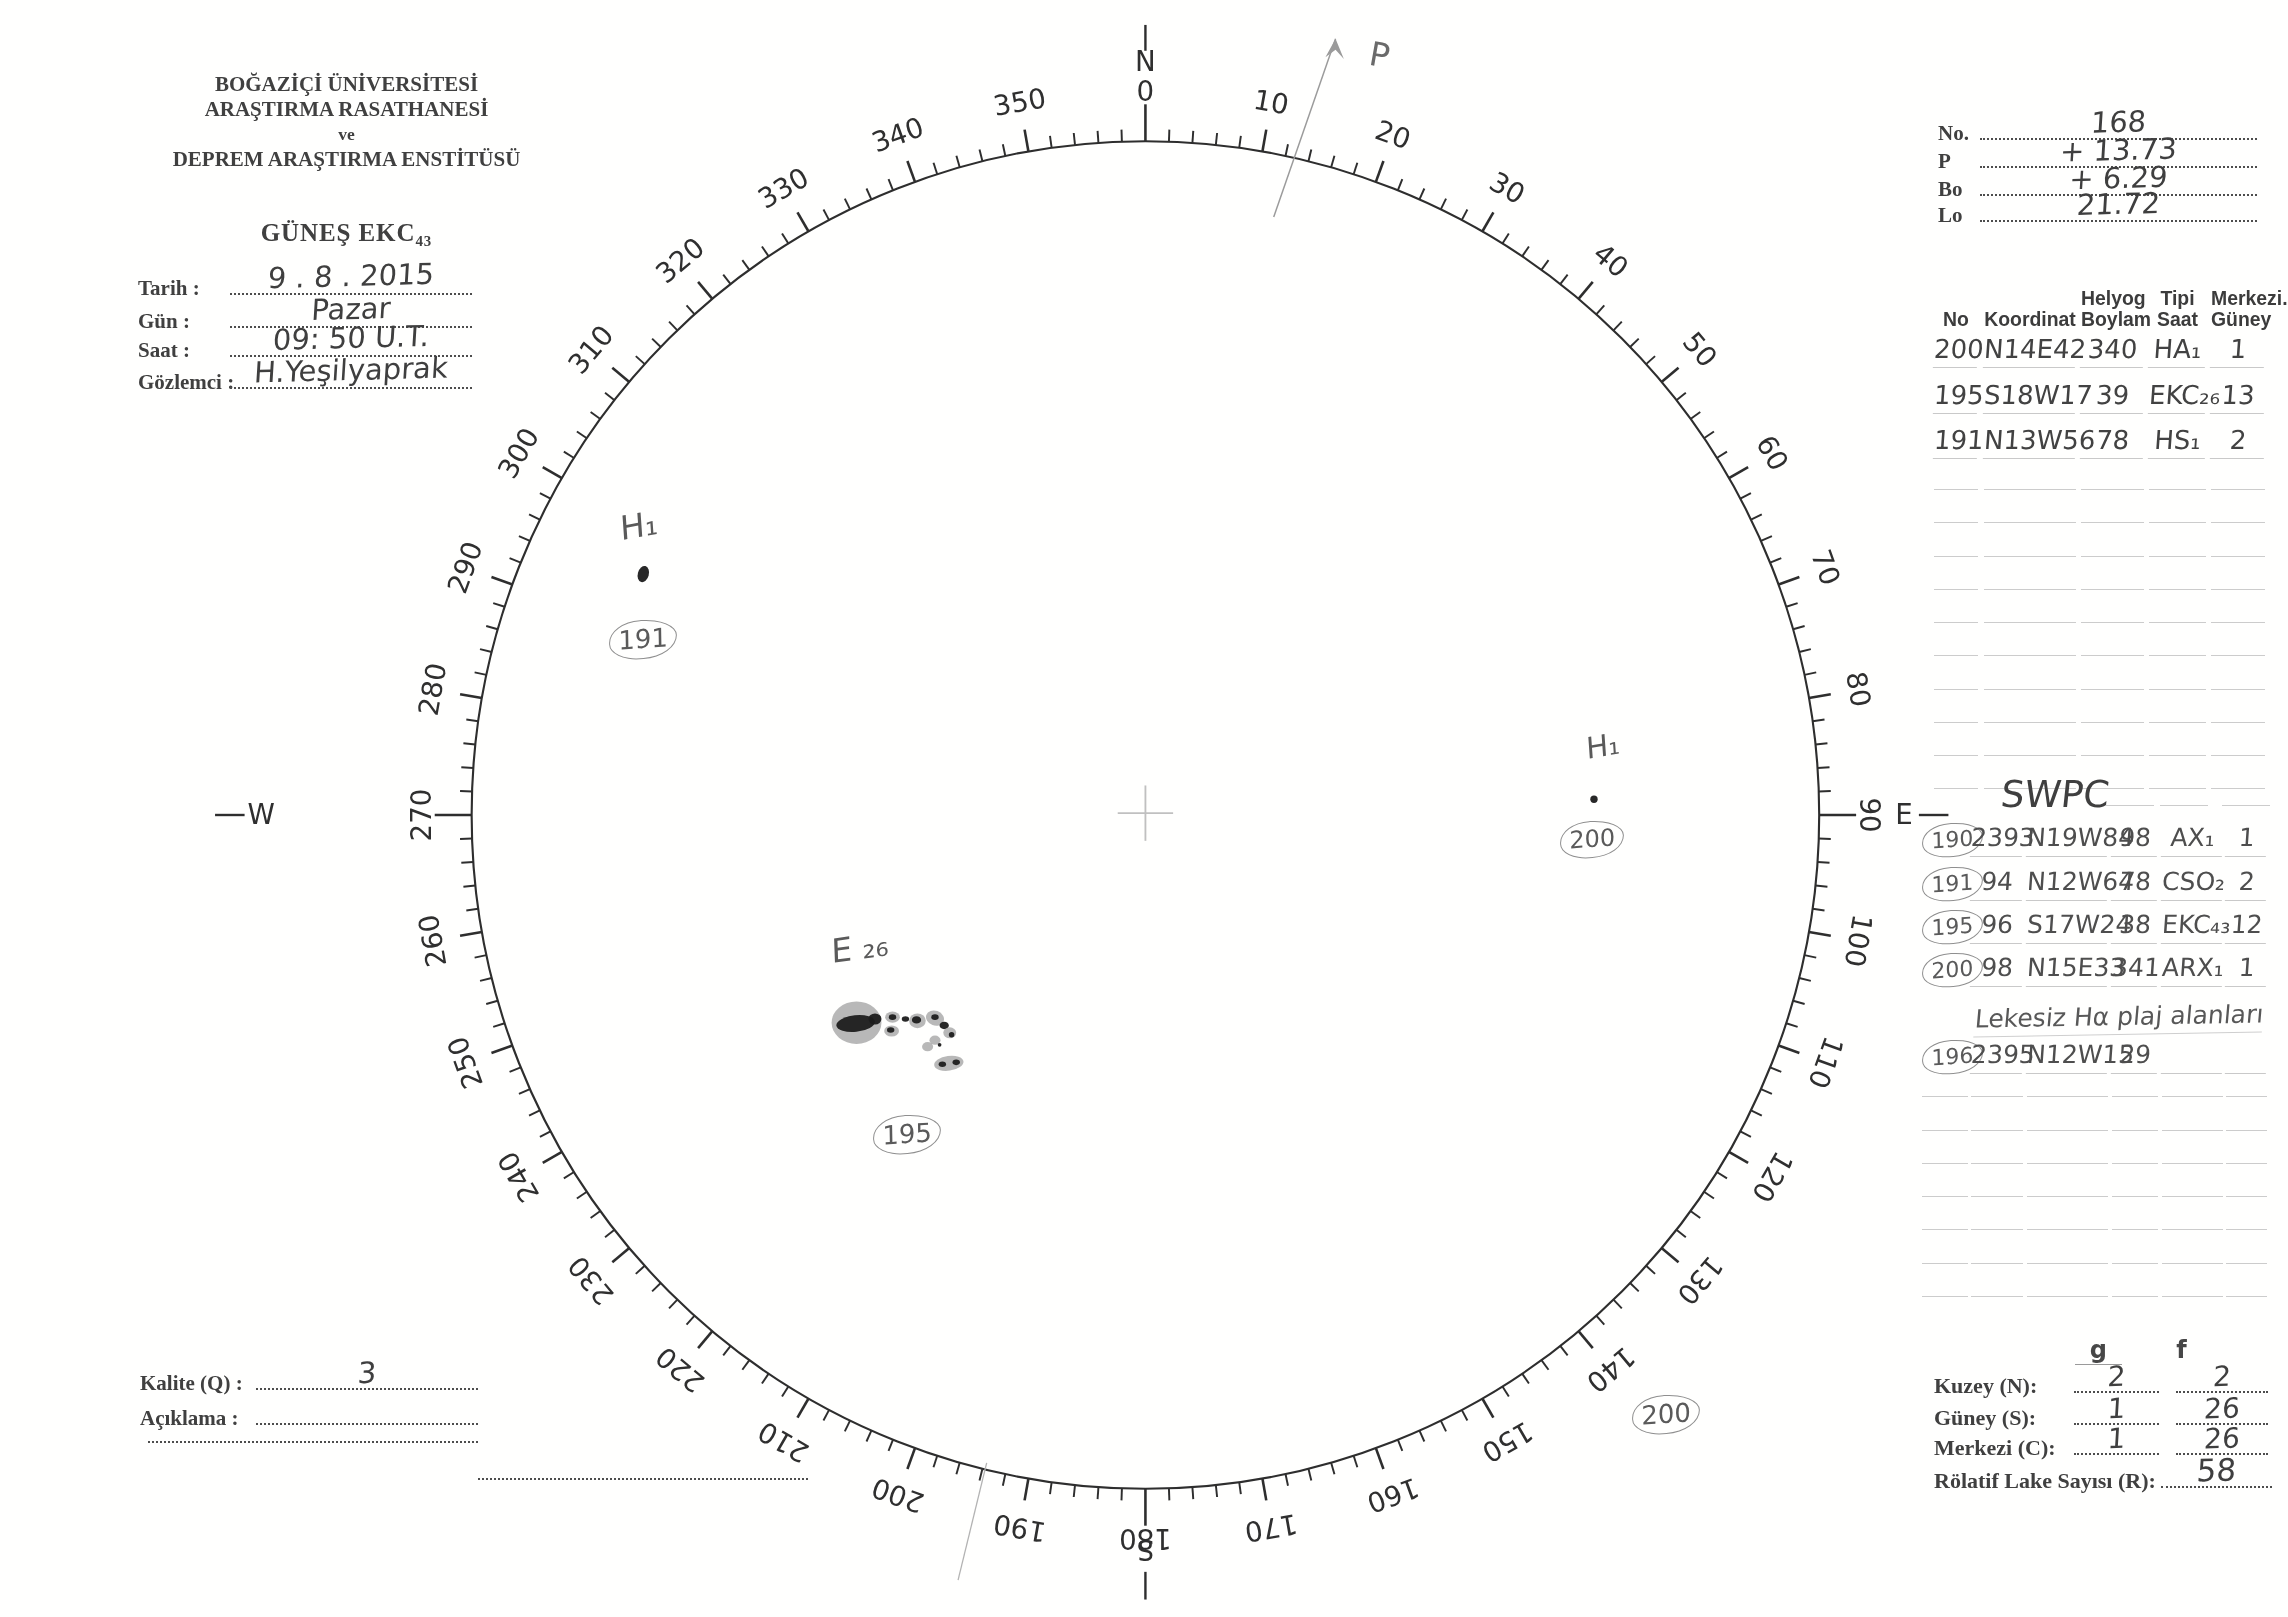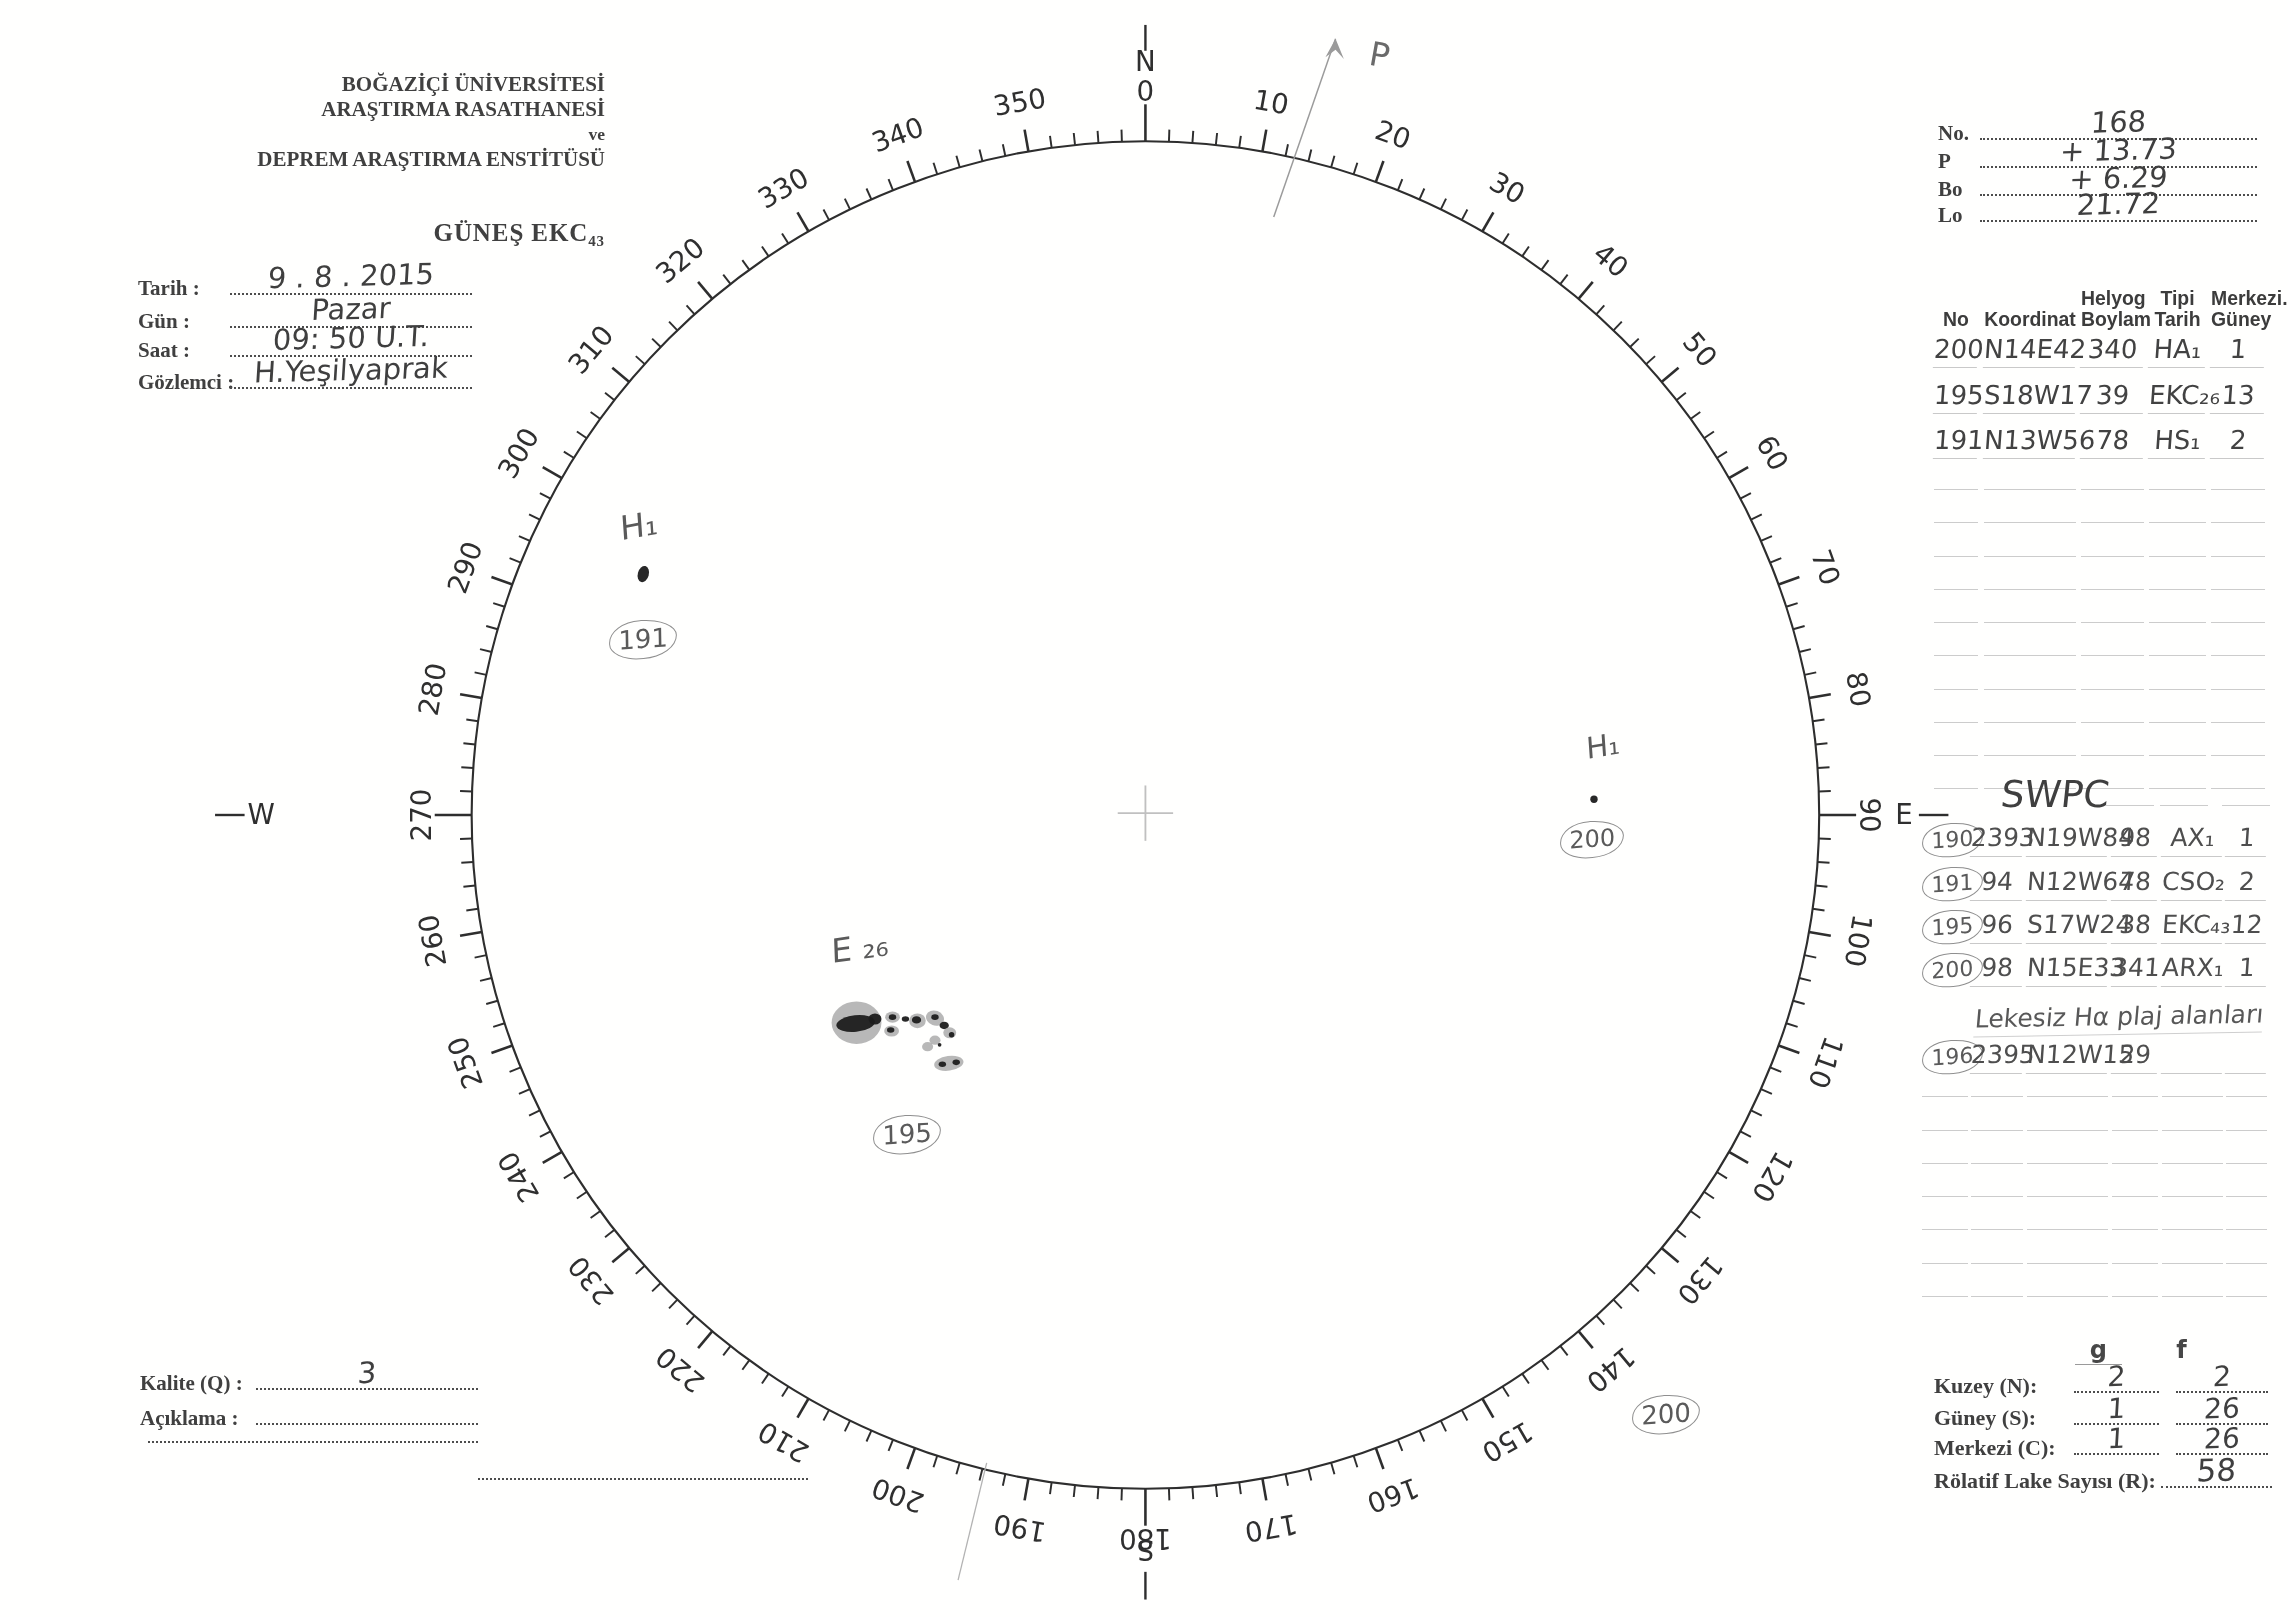--- a/index.html
+++ b/index.html
@@ -1,19 +1,19 @@
 <!DOCTYPE html>
 <html style="font-size:14.8px"><head>
 <meta charset="utf-8">
 <style>
   html,body{margin:0;padding:0;background:#ffffff;}
   .page{position:relative;width:2289px;height:1618px;background:#fffffe;overflow:hidden;
         font-family:"Liberation Serif",serif;color:#3a3a3a;}
   .abs{position:absolute;}
-  .inst{width:517px;left:88px;top:72px;text-align:right;font-weight:bold;font-size:21px;line-height:25px;color:#404040;}
+  .inst{width:517px;left:88px;top:72px;text-align:center;font-weight:bold;font-size:21px;line-height:25px;color:#404040;}
   .inst .ve{font-size:17.5px;}
   .inst .title{margin-top:48px;font-size:25px;letter-spacing:0.9px;}
   .fieldrow{position:absolute;white-space:nowrap;}
   .flabel{font-weight:bold;font-size:21px;color:#404040;}
   .dotline{display:inline-block;border-bottom:2.8px dotted #4d4d4d;position:relative;vertical-align:baseline;}
   .hand{font-family:"DejaVu Sans",sans-serif;color:#474747;}
   .hw-val{position:absolute;bottom:-1.8px;width:100%;text-align:center;font-family:"DejaVu Sans",sans-serif;
           color:#3f3f3f;transform:skewX(-5deg) rotate(-1.5deg);white-space:nowrap;}
   .gt-head{font-family:"Liberation Sans",sans-serif;font-weight:bold;font-size:19.4px;line-height:21px;
            color:#3c3c3c;text-align:center;}
@@ -321,18 +321,18 @@
   <div id="annotations"></div>
 <div class="fieldrow" style="left: 138px; top: 269px;"><div class="flabel" style="display: inline-block; width: 92px;">Tarih :</div><div class="dotline" style="width: 242px; height: 24px;"><div class="hw-val" style="font-size: 29px; bottom: 0px;">9 . 8 . 2015</div></div></div><div class="fieldrow" style="left: 138px; top: 302px;"><div class="flabel" style="display: inline-block; width: 92px;">Gün :</div><div class="dotline" style="width: 242px; height: 24px;"><div class="hw-val" style="font-size: 29px; bottom: 0px;">Pazar</div></div></div><div class="fieldrow" style="left: 138px; top: 331px;"><div class="flabel" style="display: inline-block; width: 92px;">Saat :</div><div class="dotline" style="width: 242px; height: 24px;"><div class="hw-val" style="font-size: 29px; bottom: 0px;">09: 50  U.T.</div></div></div><div class="fieldrow" style="left: 138px; top: 363px;"><div class="flabel" style="display: inline-block; width: 92px;">Gözlemci :</div><div class="dotline" style="width: 242px; height: 24px;"><div class="hw-val" style="font-size: 29px; bottom: 0px;">H.Yeşilyaprak</div></div></div><div class="fieldrow" style="left: 1938px; top: 116px;"><div class="flabel" style="display: inline-block; width: 42px;">No.</div><div class="dotline" style="width: 277px; height: 22px;"><div class="hw-val" style="font-size: 29px; bottom: -0.9px;">168</div></div></div><div class="fieldrow" style="left: 1938px; top: 144px;"><div class="flabel" style="display: inline-block; width: 42px;">P</div><div class="dotline" style="width: 277px; height: 22px;"><div class="hw-val" style="font-size: 29px; bottom: -0.9px;">+ 13.73</div></div></div><div class="fieldrow" style="left: 1938px; top: 172px;"><div class="flabel" style="display: inline-block; width: 42px;">Bo</div><div class="dotline" style="width: 277px; height: 22px;"><div class="hw-val" style="font-size: 29px; bottom: -0.9px;">+ 6.29</div></div></div><div class="fieldrow" style="left: 1938px; top: 198px;"><div class="flabel" style="display: inline-block; width: 42px;">Lo</div><div class="dotline" style="width: 277px; height: 22px;"><div class="hw-val" style="font-size: 29px; bottom: -0.9px;">21.72</div></div></div><div class="abs gt-head" style="left: 1934px; top: 309px; width: 44px;">
       <div>No</div>
     </div><div class="abs gt-head" style="left: 1984px; top: 309px; width: 92px;">
       <div>Koordinat</div>
     </div><div class="abs gt-head" style="left: 2081px; top: 288px; width: 63px;">
       <div>Helyog</div>
       <div>Boylam</div>
     </div><div class="abs gt-head" style="left: 2149px; top: 288px; width: 57px;">
       <div>Tipi</div>
-      <div>Tarih</div>
+      <div>Saat</div>
     </div><div class="abs gt-head" style="left: 2211px; top: 288px; width: 54px;">
       <div>Merkezi.</div>
       <div>Güney</div>
     </div><div class="cell" style="left: 1934px; top: 334px; width: 44px; height: 33px; font-size: 26px;">200</div><div class="cell" style="left: 1984px; top: 334px; width: 92px; height: 33px; font-size: 26px;">N14E42</div><div class="cell" style="left: 2081px; top: 334px; width: 63px; height: 33px; font-size: 26px;">340</div><div class="cell" style="left: 2149px; top: 334px; width: 57px; height: 33px; font-size: 26px;">HA₁</div><div class="cell" style="left: 2211px; top: 334px; width: 54px; height: 33px; font-size: 26px;">1</div><div class="cell" style="left: 1934px; top: 380px; width: 44px; height: 33px; font-size: 26px;">195</div><div class="cell" style="left: 1984px; top: 380px; width: 92px; height: 33px; font-size: 26px;">S18W17</div><div class="cell" style="left: 2081px; top: 380px; width: 63px; height: 33px; font-size: 26px;">39</div><div class="cell" style="left: 2149px; top: 380px; width: 57px; height: 33px; font-size: 26px;">EKC₂₆</div><div class="cell" style="left: 2211px; top: 380px; width: 54px; height: 33px; font-size: 26px;">13</div><div class="cell" style="left: 1934px; top: 425px; width: 44px; height: 33px; font-size: 26px;">191</div><div class="cell" style="left: 1984px; top: 425px; width: 92px; height: 33px; font-size: 26px;">N13W56</div><div class="cell" style="left: 2081px; top: 425px; width: 63px; height: 33px; font-size: 26px;">78</div><div class="cell" style="left: 2149px; top: 425px; width: 57px; height: 33px; font-size: 26px;">HS₁</div><div class="cell" style="left: 2211px; top: 425px; width: 54px; height: 33px; font-size: 26px;">2</div><div class="blankline" style="left: 1934px; top: 489px; width: 44px;"></div><div class="blankline" style="left: 1984px; top: 489px; width: 92px;"></div><div class="blankline" style="left: 2081px; top: 489px; width: 63px;"></div><div class="blankline" style="left: 2149px; top: 489px; width: 57px;"></div><div class="blankline" style="left: 2211px; top: 489px; width: 54px;"></div><div class="blankline" style="left: 1934px; top: 522px; width: 44px;"></div><div class="blankline" style="left: 1984px; top: 522px; width: 92px;"></div><div class="blankline" style="left: 2081px; top: 522px; width: 63px;"></div><div class="blankline" style="left: 2149px; top: 522px; width: 57px;"></div><div class="blankline" style="left: 2211px; top: 522px; width: 54px;"></div><div class="blankline" style="left: 1934px; top: 556px; width: 44px;"></div><div class="blankline" style="left: 1984px; top: 556px; width: 92px;"></div><div class="blankline" style="left: 2081px; top: 556px; width: 63px;"></div><div class="blankline" style="left: 2149px; top: 556px; width: 57px;"></div><div class="blankline" style="left: 2211px; top: 556px; width: 54px;"></div><div class="blankline" style="left: 1934px; top: 589px; width: 44px;"></div><div class="blankline" style="left: 1984px; top: 589px; width: 92px;"></div><div class="blankline" style="left: 2081px; top: 589px; width: 63px;"></div><div class="blankline" style="left: 2149px; top: 589px; width: 57px;"></div><div class="blankline" style="left: 2211px; top: 589px; width: 54px;"></div><div class="blankline" style="left: 1934px; top: 622px; width: 44px;"></div><div class="blankline" style="left: 1984px; top: 622px; width: 92px;"></div><div class="blankline" style="left: 2081px; top: 622px; width: 63px;"></div><div class="blankline" style="left: 2149px; top: 622px; width: 57px;"></div><div class="blankline" style="left: 2211px; top: 622px; width: 54px;"></div><div class="blankline" style="left: 1934px; top: 655px; width: 44px;"></div><div class="blankline" style="left: 1984px; top: 655px; width: 92px;"></div><div class="blankline" style="left: 2081px; top: 655px; width: 63px;"></div><div class="blankline" style="left: 2149px; top: 655px; width: 57px;"></div><div class="blankline" style="left: 2211px; top: 655px; width: 54px;"></div><div class="blankline" style="left: 1934px; top: 689px; width: 44px;"></div><div class="blankline" style="left: 1984px; top: 689px; width: 92px;"></div><div class="blankline" style="left: 2081px; top: 689px; width: 63px;"></div><div class="blankline" style="left: 2149px; top: 689px; width: 57px;"></div><div class="blankline" style="left: 2211px; top: 689px; width: 54px;"></div><div class="blankline" style="left: 1934px; top: 722px; width: 44px;"></div><div class="blankline" style="left: 1984px; top: 722px; width: 92px;"></div><div class="blankline" style="left: 2081px; top: 722px; width: 63px;"></div><div class="blankline" style="left: 2149px; top: 722px; width: 57px;"></div><div class="blankline" style="left: 2211px; top: 722px; width: 54px;"></div><div class="blankline" style="left: 1934px; top: 755px; width: 44px;"></div><div class="blankline" style="left: 1984px; top: 755px; width: 92px;"></div><div class="blankline" style="left: 2081px; top: 755px; width: 63px;"></div><div class="blankline" style="left: 2149px; top: 755px; width: 57px;"></div><div class="blankline" style="left: 2211px; top: 755px; width: 54px;"></div><div class="blankline" style="left: 1934px; top: 788px; width: 44px;"></div><div class="blankline" style="left: 1984px; top: 788px; width: 92px;"></div><div class="blankline" style="left: 2081px; top: 788px; width: 63px;"></div><div class="blankline" style="left: 2149px; top: 788px; width: 57px;"></div><div class="blankline" style="left: 2211px; top: 788px; width: 54px;"></div><div class="abs hand" style="left: 2001px; top: 773px; font-size: 37px; color: rgb(63, 63, 63); transform: skewX(-6deg);">SWPC</div><div class="blankline" style="left: 2106px; top: 805px; width: 48px;"></div><div class="blankline" style="left: 2160px; top: 805px; width: 48px;"></div><div class="blankline" style="left: 2222px; top: 805px; width: 48px;"></div><div class="abs" style="left: 1922px; top: 823px; font-size: 22px;"><div class="circled" style="font-size: 22px;">190</div></div><div class="cell" style="left: 1971px; top: 823px; width: 52px; height: 33px; font-size: 25px; color: rgb(78, 78, 78);">2393</div><div class="cell" style="left: 2027px; top: 823px; width: 81px; height: 33px; font-size: 25px; color: rgb(78, 78, 78);">N19W84</div><div class="cell" style="left: 2112px; top: 823px; width: 46px; height: 33px; font-size: 25px; color: rgb(78, 78, 78);">98</div><div class="cell" style="left: 2162px; top: 823px; width: 61px; height: 33px; font-size: 25px; color: rgb(78, 78, 78);">AX₁</div><div class="cell" style="left: 2226px; top: 823px; width: 41px; height: 33px; font-size: 25px; color: rgb(78, 78, 78);">1</div><div class="abs" style="left: 1922px; top: 867px; font-size: 22px;"><div class="circled" style="font-size: 22px;">191</div></div><div class="cell" style="left: 1971px; top: 867px; width: 52px; height: 33px; font-size: 25px; color: rgb(78, 78, 78);">94</div><div class="cell" style="left: 2027px; top: 867px; width: 81px; height: 33px; font-size: 25px; color: rgb(78, 78, 78);">N12W64</div><div class="cell" style="left: 2112px; top: 867px; width: 46px; height: 33px; font-size: 25px; color: rgb(78, 78, 78);">78</div><div class="cell" style="left: 2162px; top: 867px; width: 61px; height: 33px; font-size: 25px; color: rgb(78, 78, 78);">CSO₂</div><div class="cell" style="left: 2226px; top: 867px; width: 41px; height: 33px; font-size: 25px; color: rgb(78, 78, 78);">2</div><div class="abs" style="left: 1922px; top: 910px; font-size: 22px;"><div class="circled" style="font-size: 22px;">195</div></div><div class="cell" style="left: 1971px; top: 910px; width: 52px; height: 33px; font-size: 25px; color: rgb(78, 78, 78);">96</div><div class="cell" style="left: 2027px; top: 910px; width: 81px; height: 33px; font-size: 25px; color: rgb(78, 78, 78);">S17W24</div><div class="cell" style="left: 2112px; top: 910px; width: 46px; height: 33px; font-size: 25px; color: rgb(78, 78, 78);">38</div><div class="cell" style="left: 2162px; top: 910px; width: 61px; height: 33px; font-size: 25px; color: rgb(78, 78, 78);">EKC₄₃</div><div class="cell" style="left: 2226px; top: 910px; width: 41px; height: 33px; font-size: 25px; color: rgb(78, 78, 78);">12</div><div class="abs" style="left: 1922px; top: 953px; font-size: 22px;"><div class="circled" style="font-size: 22px;">200</div></div><div class="cell" style="left: 1971px; top: 953px; width: 52px; height: 33px; font-size: 25px; color: rgb(78, 78, 78);">98</div><div class="cell" style="left: 2027px; top: 953px; width: 81px; height: 33px; font-size: 25px; color: rgb(78, 78, 78);">N15E33</div><div class="cell" style="left: 2112px; top: 953px; width: 46px; height: 33px; font-size: 25px; color: rgb(78, 78, 78);">341</div><div class="cell" style="left: 2162px; top: 953px; width: 61px; height: 33px; font-size: 25px; color: rgb(78, 78, 78);">ARX₁</div><div class="cell" style="left: 2226px; top: 953px; width: 41px; height: 33px; font-size: 25px; color: rgb(78, 78, 78);">1</div><div class="abs hand" style="left: 1975px; top: 1002px; font-size: 25px; transform: skewX(-6deg) rotate(-1deg); color: rgb(88, 88, 88); border-bottom: 1.8px solid rgb(207, 207, 207); padding-bottom: 2.8px;">Lekesiz Hα plaj alanları</div><div class="abs" style="left: 1922px; top: 1040px; font-size: 22px;"><div class="circled" style="font-size: 22px;">196</div></div><div class="cell" style="left: 1971px; top: 1040px; width: 52px; height: 33px; font-size: 25px; color: rgb(78, 78, 78);">2395</div><div class="cell" style="left: 2027px; top: 1040px; width: 81px; height: 33px; font-size: 25px; color: rgb(78, 78, 78);">N12W15</div><div class="cell" style="left: 2112px; top: 1040px; width: 46px; height: 33px; font-size: 25px; color: rgb(78, 78, 78);">29</div><div class="cell" style="left: 2162px; top: 1040px; width: 61px; height: 33px; font-size: 25px; color: rgb(78, 78, 78);"></div><div class="cell" style="left: 2226px; top: 1040px; width: 41px; height: 33px; font-size: 25px; color: rgb(78, 78, 78);"></div><div class="blankline" style="left: 1922px; top: 1096px; width: 46px;"></div><div class="blankline" style="left: 1971px; top: 1096px; width: 52px;"></div><div class="blankline" style="left: 2027px; top: 1096px; width: 81px;"></div><div class="blankline" style="left: 2112px; top: 1096px; width: 46px;"></div><div class="blankline" style="left: 2162px; top: 1096px; width: 61px;"></div><div class="blankline" style="left: 2226px; top: 1096px; width: 41px;"></div><div class="blankline" style="left: 1922px; top: 1130px; width: 46px;"></div><div class="blankline" style="left: 1971px; top: 1130px; width: 52px;"></div><div class="blankline" style="left: 2027px; top: 1130px; width: 81px;"></div><div class="blankline" style="left: 2112px; top: 1130px; width: 46px;"></div><div class="blankline" style="left: 2162px; top: 1130px; width: 61px;"></div><div class="blankline" style="left: 2226px; top: 1130px; width: 41px;"></div><div class="blankline" style="left: 1922px; top: 1163px; width: 46px;"></div><div class="blankline" style="left: 1971px; top: 1163px; width: 52px;"></div><div class="blankline" style="left: 2027px; top: 1163px; width: 81px;"></div><div class="blankline" style="left: 2112px; top: 1163px; width: 46px;"></div><div class="blankline" style="left: 2162px; top: 1163px; width: 61px;"></div><div class="blankline" style="left: 2226px; top: 1163px; width: 41px;"></div><div class="blankline" style="left: 1922px; top: 1196px; width: 46px;"></div><div class="blankline" style="left: 1971px; top: 1196px; width: 52px;"></div><div class="blankline" style="left: 2027px; top: 1196px; width: 81px;"></div><div class="blankline" style="left: 2112px; top: 1196px; width: 46px;"></div><div class="blankline" style="left: 2162px; top: 1196px; width: 61px;"></div><div class="blankline" style="left: 2226px; top: 1196px; width: 41px;"></div><div class="blankline" style="left: 1922px; top: 1229px; width: 46px;"></div><div class="blankline" style="left: 1971px; top: 1229px; width: 52px;"></div><div class="blankline" style="left: 2027px; top: 1229px; width: 81px;"></div><div class="blankline" style="left: 2112px; top: 1229px; width: 46px;"></div><div class="blankline" style="left: 2162px; top: 1229px; width: 61px;"></div><div class="blankline" style="left: 2226px; top: 1229px; width: 41px;"></div><div class="blankline" style="left: 1922px; top: 1263px; width: 46px;"></div><div class="blankline" style="left: 1971px; top: 1263px; width: 52px;"></div><div class="blankline" style="left: 2027px; top: 1263px; width: 81px;"></div><div class="blankline" style="left: 2112px; top: 1263px; width: 46px;"></div><div class="blankline" style="left: 2162px; top: 1263px; width: 61px;"></div><div class="blankline" style="left: 2226px; top: 1263px; width: 41px;"></div><div class="blankline" style="left: 1922px; top: 1296px; width: 46px;"></div><div class="blankline" style="left: 1971px; top: 1296px; width: 52px;"></div><div class="blankline" style="left: 2027px; top: 1296px; width: 81px;"></div><div class="blankline" style="left: 2112px; top: 1296px; width: 46px;"></div><div class="blankline" style="left: 2162px; top: 1296px; width: 61px;"></div><div class="blankline" style="left: 2226px; top: 1296px; width: 41px;"></div><div class="abs hand" style="left: 2075px; top: 1336px; font-size: 24px; font-weight: bold; border-bottom: 1.8px solid rgb(154, 154, 154); padding: 0px 14.8px;">g</div><div class="abs hand" style="left: 2167px; top: 1336px; font-size: 24px; font-weight: bold; padding: 0px 9.2px;">f</div><div class="fieldrow" style="left: 1934px; top: 1371px;"><div class="flabel" style="display: inline-block; width: 140px; font-size: 22px;">Kuzey (N):</div><div class="dotline" style="width: 85px; height: 20px; margin-right: 16.6px;"><div class="hw-val" style="font-size: 28px;">2</div></div><div class="dotline" style="width: 92px; height: 20px;"><div class="hw-val" style="font-size: 28px;">2</div></div></div><div class="fieldrow" style="left: 1934px; top: 1403px;"><div class="flabel" style="display: inline-block; width: 140px; font-size: 22px;">Güney (S):</div><div class="dotline" style="width: 85px; height: 20px; margin-right: 16.6px;"><div class="hw-val" style="font-size: 28px;">1</div></div><div class="dotline" style="width: 92px; height: 20px;"><div class="hw-val" style="font-size: 28px;">26</div></div></div><div class="fieldrow" style="left: 1934px; top: 1433px;"><div class="flabel" style="display: inline-block; width: 140px; font-size: 22px;">Merkezi (C):</div><div class="dotline" style="width: 85px; height: 20px; margin-right: 16.6px;"><div class="hw-val" style="font-size: 28px;">1</div></div><div class="dotline" style="width: 92px; height: 20px;"><div class="hw-val" style="font-size: 28px;">26</div></div></div><div class="fieldrow" style="left: 1934px; top: 1466px;"><div class="flabel" style="display: inline-block; font-size: 22px; margin-right: 5.5px;">Rölatif Lake Sayısı (R):</div><div class="dotline" style="width: 111px; height: 20px;"><div class="hw-val" style="font-size: 31px;">58</div></div></div><div class="fieldrow" style="left: 140px; top: 1366px;"><div class="flabel" style="display: inline-block; width: 116px;">Kalite (Q) :</div><div class="dotline" style="width: 222px; height: 22px;"><div class="hw-val" style="font-size: 29.5px;">3</div></div></div><div class="fieldrow" style="left: 140px; top: 1401px;"><div class="flabel" style="display: inline-block; width: 116px;">Açıklama :</div><div class="dotline" style="width: 222px; height: 22px;"><div class="hw-val" style="font-size: 28px;"></div></div></div><div class="abs dotline" style="left: 148px; top: 1419px; width: 330px; height: 22px;"></div><div class="abs dotline" style="left: 148px; top: 1456px; width: 330px; height: 22px;"></div><div class="annot-hand" style="left: 620px; top: 506px; font-size: 33px; transform: rotate(-10deg) skewX(-6deg);">H₁</div><div class="abs" style="left: 609px; top: 620px;"><div class="circled" style="font-size: 26px;">191</div></div><div class="annot-hand" style="left: 831px; top: 928px; font-size: 33px; transform: rotate(-8deg) skewX(-6deg);">E ₂₆</div><div class="abs" style="left: 873px; top: 1115px;"><div class="circled" style="font-size: 26px;">195</div></div><div class="annot-hand" style="left: 1586px; top: 729px; font-size: 29.5px; transform: rotate(-10deg) skewX(-6deg);">H₁</div><div class="abs" style="left: 1560px; top: 821px;"><div class="circled" style="font-size: 24px;">200</div></div><div class="abs" style="left: 1632px; top: 1395px;"><div class="circled" style="font-size: 26px;">200</div></div></div>
 
 
 </body></html>

